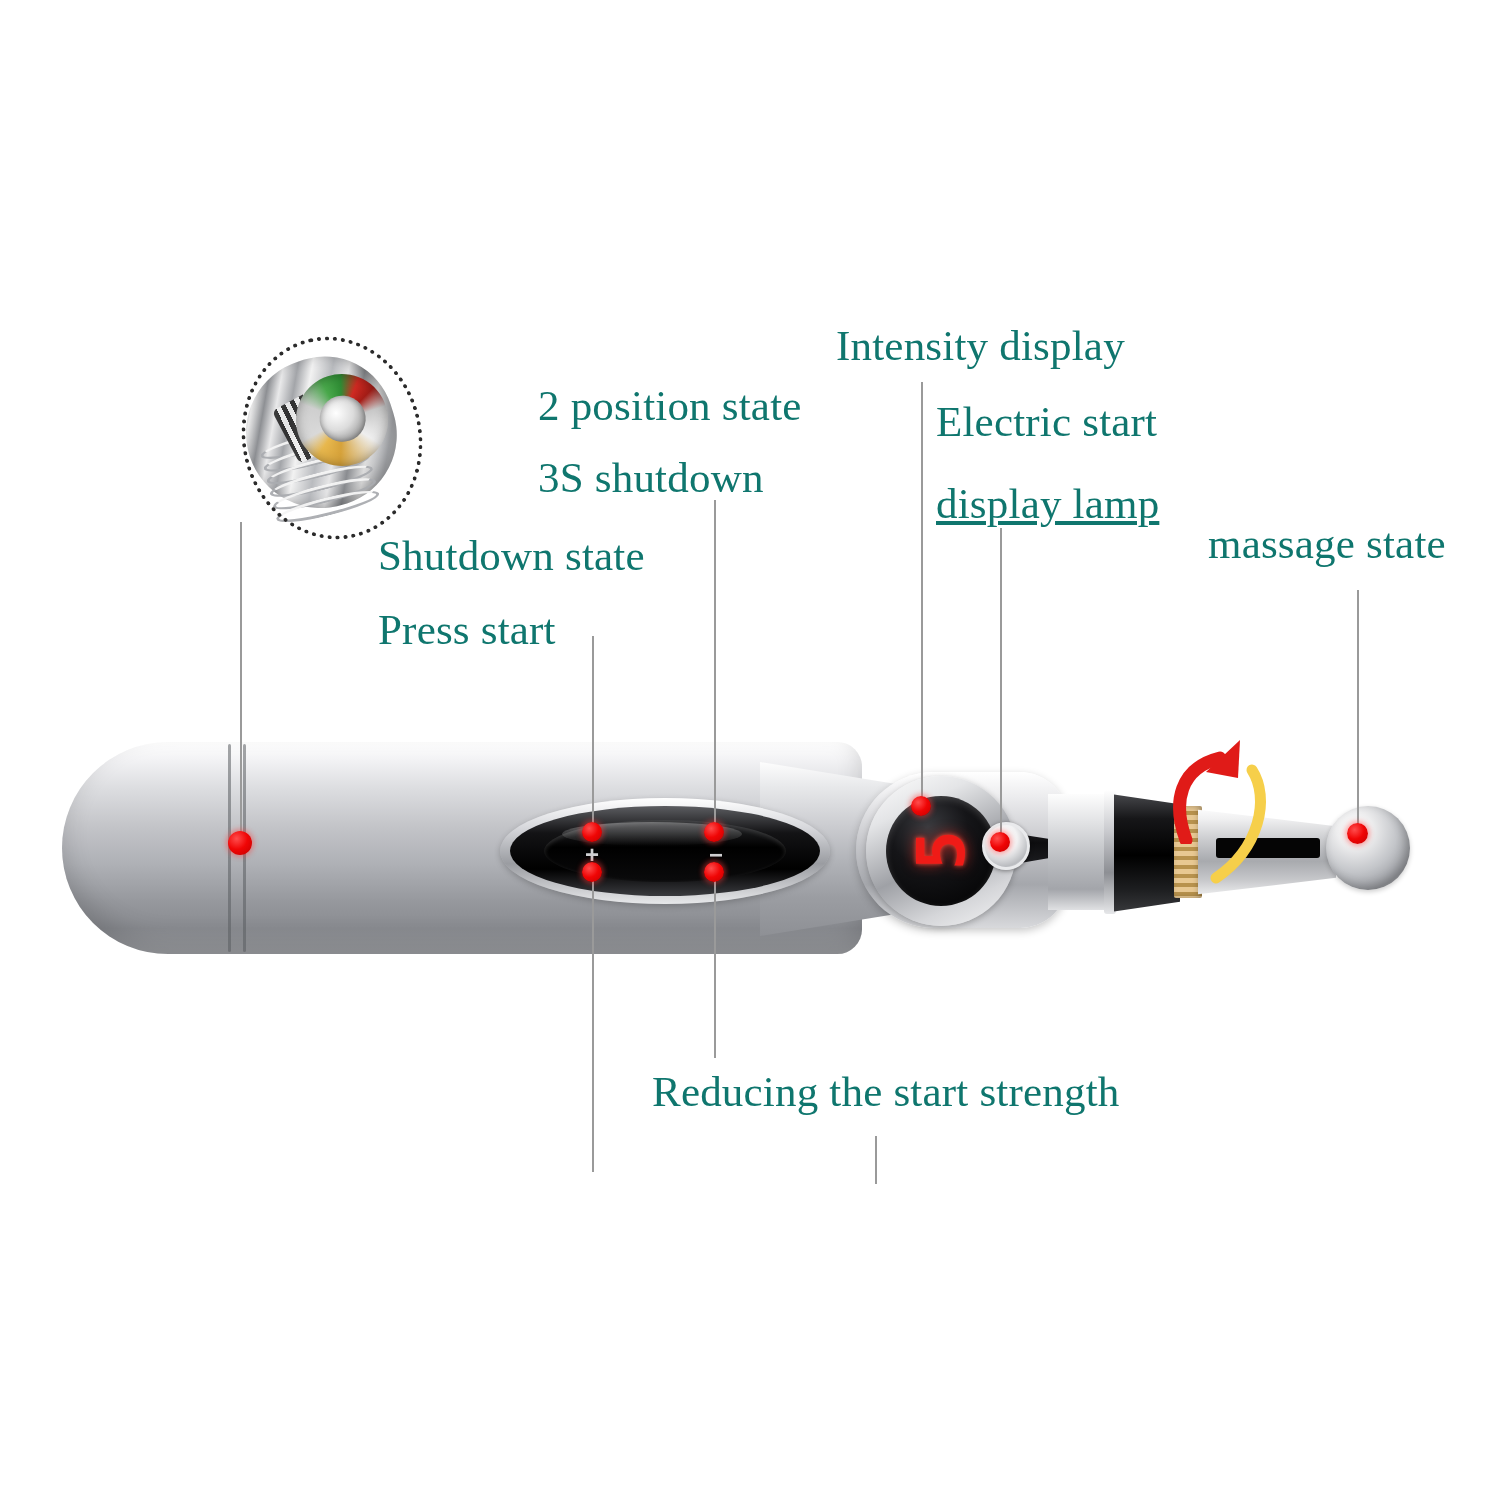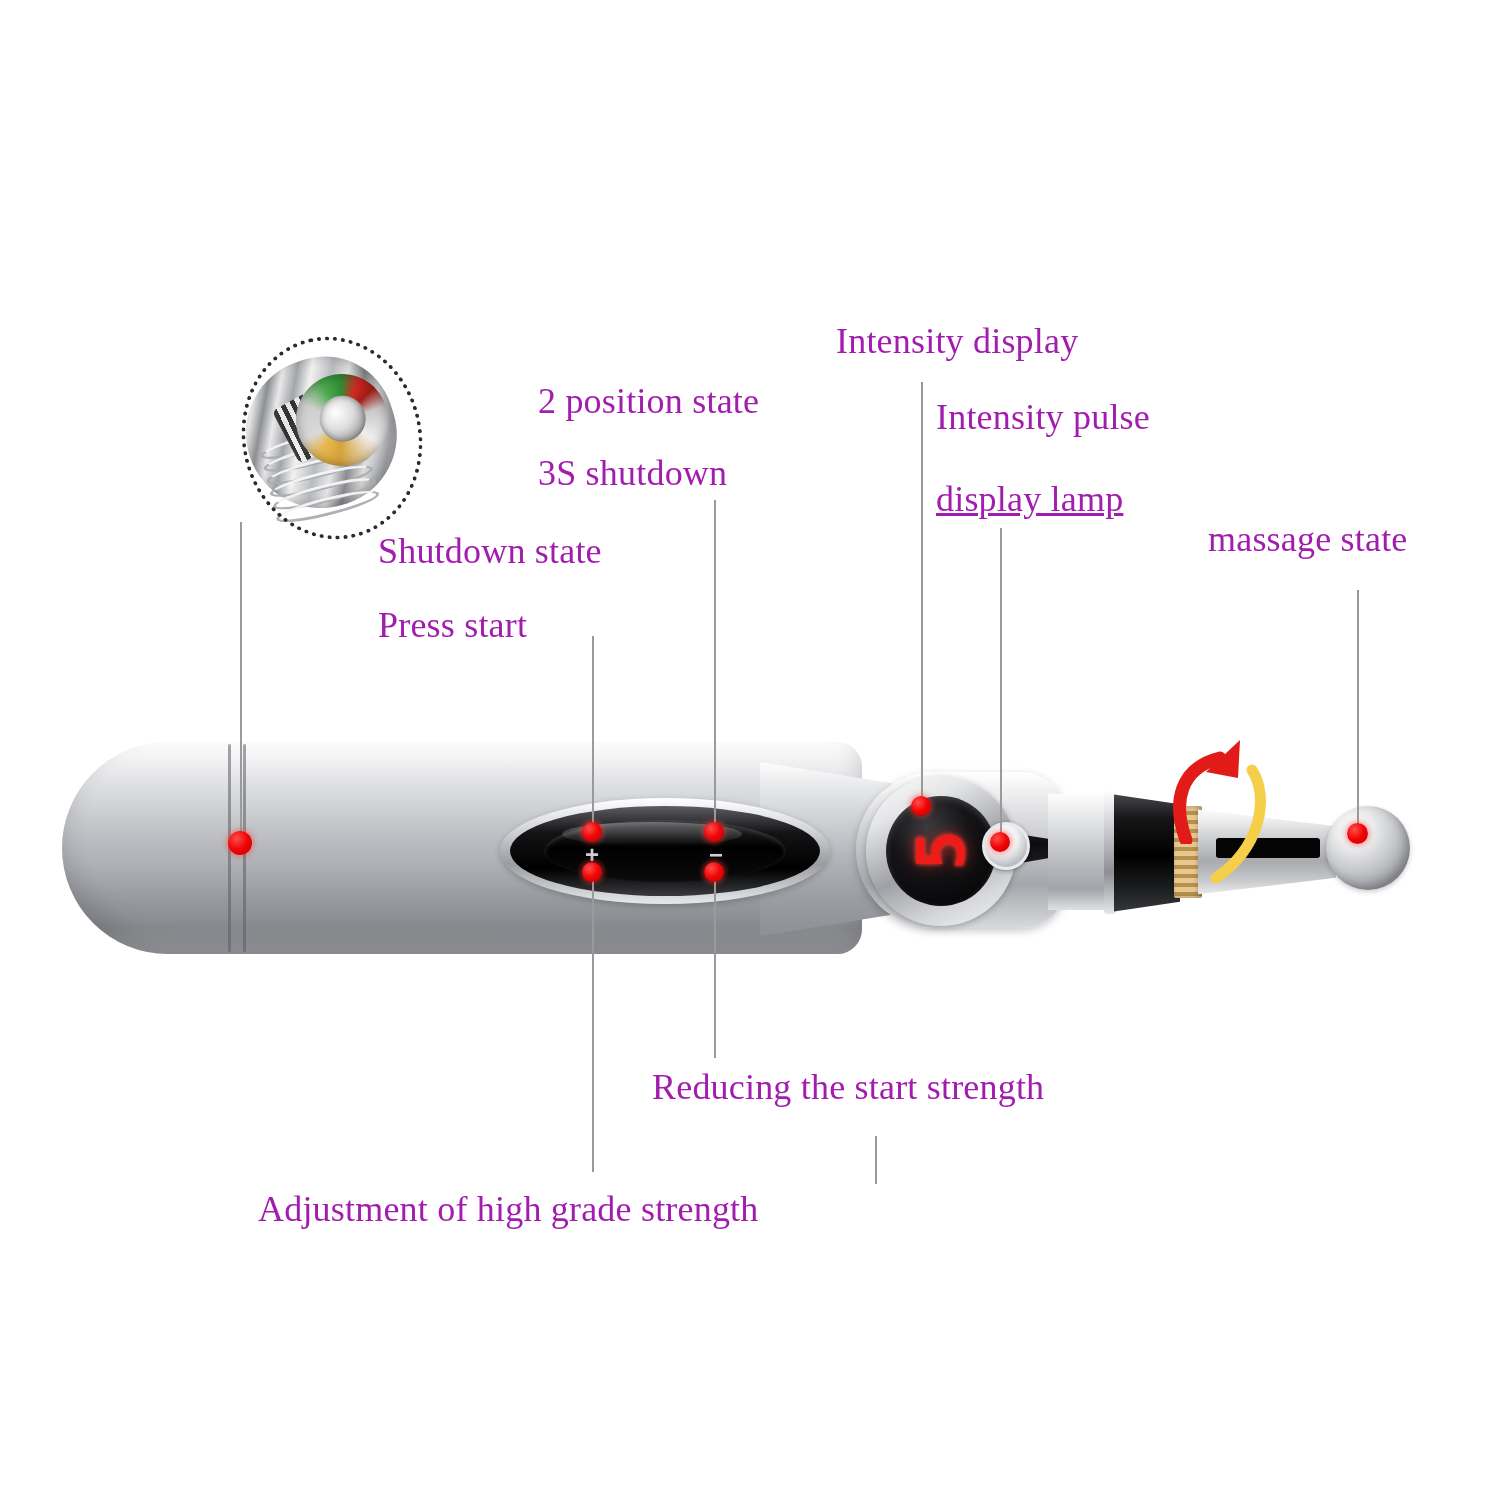--- a/index.html
+++ b/index.html
@@ -15,23 +15,23 @@
     background: #ffffff;
     overflow: hidden;
     font-family: "Liberation Serif", "DejaVu Serif", serif;
     color: #101010;
   }
 
   
   .label {
     position: absolute;
     font-family: "Liberation Serif", "DejaVu Serif", serif;
-    font-size: 36px;
+    font-size: 43px;
     line-height: 1.28;
-    color: #a21caf;
+    color: #0f766e;
     white-space: nowrap;
     letter-spacing: .2px;
   }
 
   
   .leader {
     position: absolute;
     width: 2px;
     background: #9a9a9a;
   }
@@ -399,22 +399,21 @@
   <div class="label" style="left:538px; top:378px;">2  position state</div>
 
   <div class="label" style="left:538px; top:450px;">3S shutdown</div>
 
   <div class="label" style="left:378px; top:528px;">Shutdown state</div>
 
   <div class="label" style="left:378px; top:602px;">Press start</div>
 
   <div class="label" style="left:836px; top:318px;">Intensity display</div>
 
-  <div class="label" style="left:936px; top:394px;">Intensity pulse</div>
+  <div class="label" style="left:936px; top:394px;">Electric start</div>
   <div class="label" style="left:936px; top:476px;text-decoration:underline;">display lamp</div>
 
   <div class="label" style="left:1208px; top:516px;">massage state</div>
 
   <div class="label" style="left:652px; top:1064px;">Reducing the start strength</div>
 
-  <div class="label" style="left:258px; top:1186px;">Adjustment of high grade strength</div>
 
 </div>
 
 </body></html>

